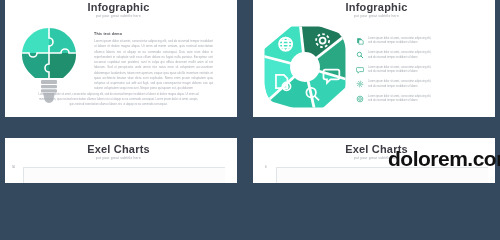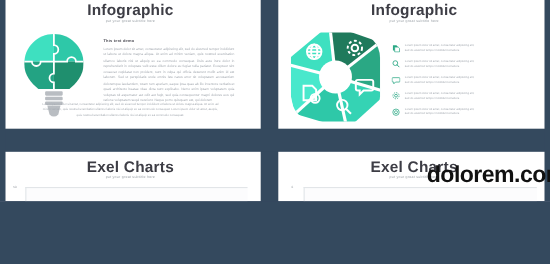--- a/index.html
+++ b/index.html
@@ -46,21 +46,21 @@
     width: 5px;
     background: #34495e;
     z-index: 6;
   }
   .edge-left { left: 0; }
   .edge-right { right: 0; }
 
   
   .slide-title {
     text-align: center;
-    font-size: 14px;
+    font-size: 11px;
     font-weight: bold;
     color: #3d3d45;
     letter-spacing: .2px;
     line-height: 1;
     padding-top: 2px;
   }
   .slide-sub {
     text-align: center;
     font-size: 3.2px;
     color: #9aa0a6;

